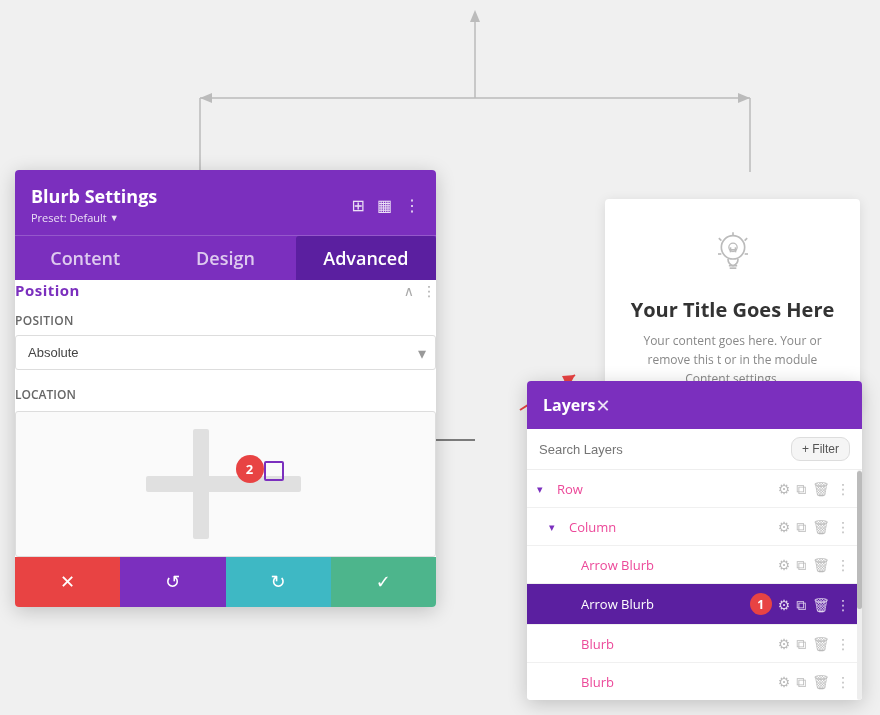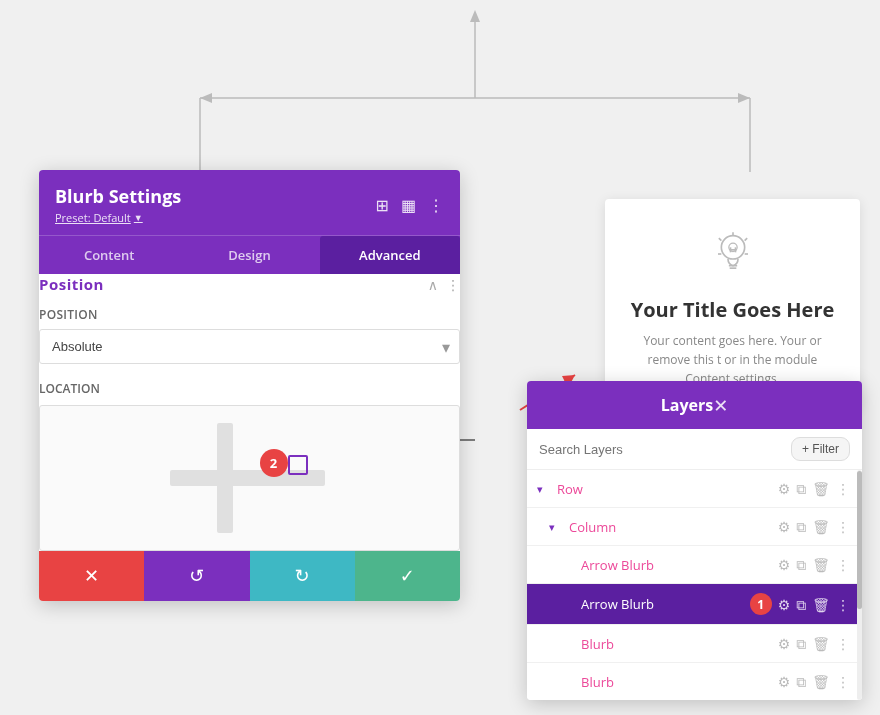--- a/index.html
+++ b/index.html
@@ -25,21 +25,20 @@
     .blurb-panel {
       position: absolute;
       top: 170px;
       left: 15px;
       width: 421px;
       background: #fff;
       border-radius: 4px;
       box-shadow: 0 4px 20px rgba(0,0,0,0.2);
       z-index: 10;
       overflow: hidden;
-      margin-left: 24px;
     }
 
     .blurb-header {
       background: #7b2fbe;
       padding: 14px 16px 10px;
       display: flex;
       align-items: center;
       justify-content: space-between;
     }
 
@@ -49,21 +48,20 @@
       font-weight: 700;
     }
 
     .blurb-preset {
       color: rgba(255,255,255,0.85);
       font-size: 11px;
       margin-top: 2px;
       display: flex;
       align-items: center;
       gap: 3px;
-      text-decoration: underline;
     }
 
     .blurb-header-icons {
       display: flex;
       gap: 12px;
       align-items: center;
     }
 
     .blurb-header-icons span {
       color: rgba(255,255,255,0.85);
@@ -74,21 +72,21 @@
     .blurb-tabs {
       display: flex;
       background: #7b2fbe;
       border-top: 1px solid rgba(255,255,255,0.2);
     }
 
     .blurb-tab {
       flex: 1;
       text-align: center;
       padding: 10px 0;
-      font-size: 13px;
+      font-size: 18px;
       font-weight: 600;
       color: rgba(255,255,255,0.75);
       cursor: pointer;
     }
 
     .blurb-tab.active {
       background: #5b1fa0;
       color: #fff;
       border-radius: 3px 3px 0 0;
     }
@@ -277,21 +275,21 @@
       box-shadow: 0 4px 20px rgba(0,0,0,0.2);
       z-index: 10;
       overflow: hidden;
     }
 
     .layers-header {
       background: #7b2fbe;
       padding: 12px 16px;
       display: flex;
       align-items: center;
-      justify-content: center;
+      justify-content: flex-start;
     }
 
     .layers-title {
       color: #fff;
       font-size: 16px;
       font-weight: 700;
     }
 
     .layers-close {
       color: rgba(255,255,255,0.85);

